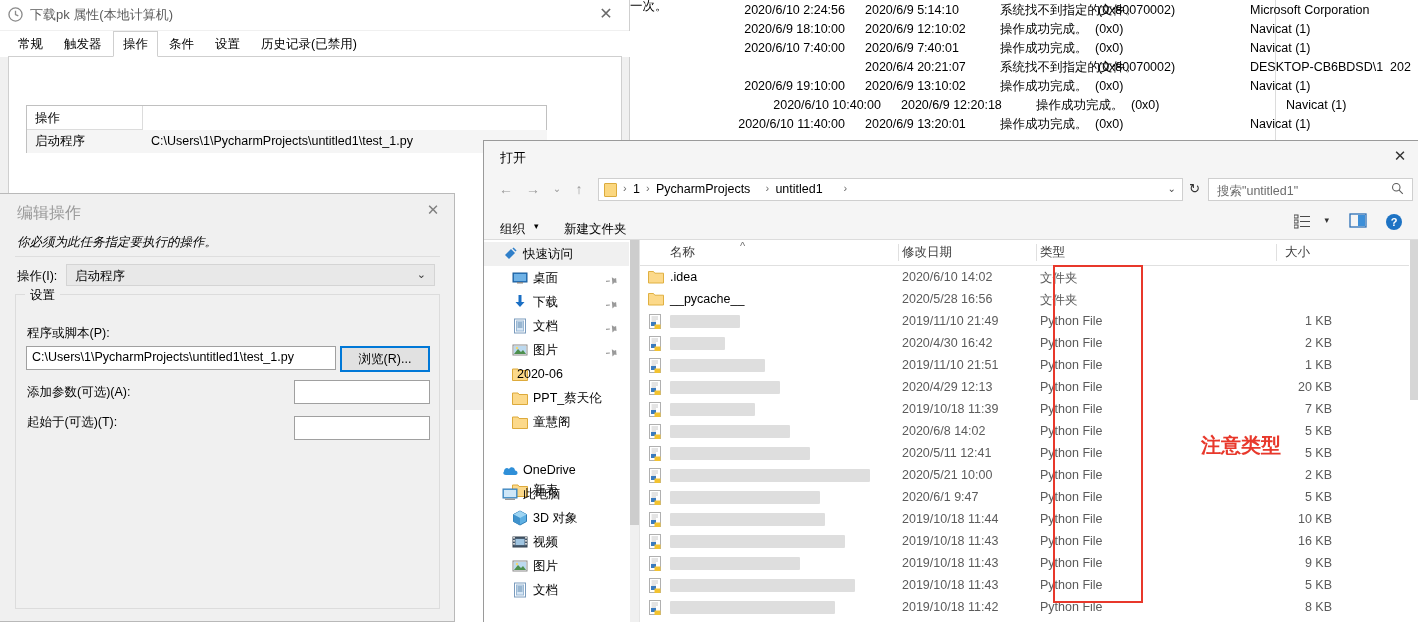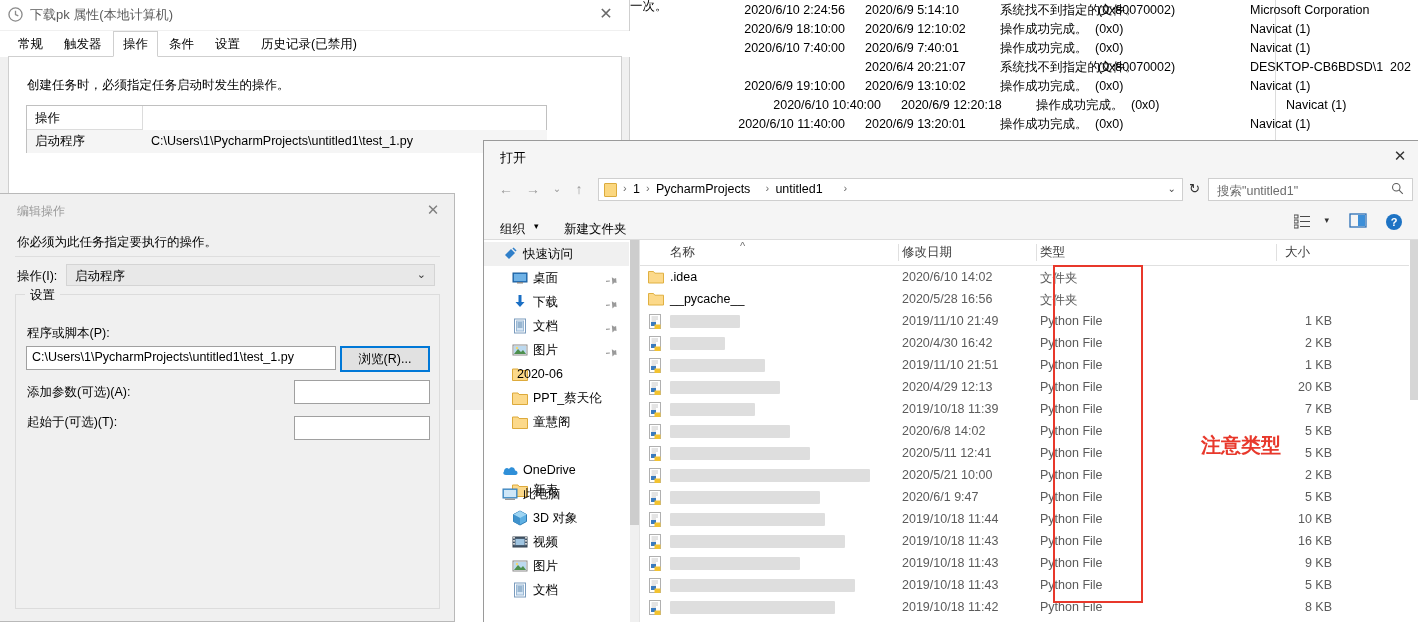--- a/index.html
+++ b/index.html
@@ -54,24 +54,24 @@
   .act-td.c1 { left:0; width:116px; padding-left:8px; }
   .act-td.c2 { left:116px; width:404px; padding-left:8px; }
 
   
   .edit-win {
     position:absolute; left:0px; top:193px; width:455px; height:429px;
     background:#f0f0f0; border:1px solid #b9b9b9; border-left:none;
     box-shadow: 0 0 0 0 rgba(0,0,0,0);
   }
   .edit-title { position:relative; height:33px; background:#f0f0f0; }
-  .edit-title .ttl { position:absolute; left:17px; top:9px; font-size:12px; color:#9a9a9a; }
+  .edit-title .ttl { position:absolute; left:17px; top:9px; font-size:16px; color:#9a9a9a; }
   .edit-title .close { position:absolute; right:8px; top:4px; width:26px; height:24px;
        text-align:center; line-height:24px; font-size:15px; color:#808080; }
-  .edit-sub { position:absolute; left:17px; top:40px; font-size:12.5px; color:#000; }
+  .edit-sub { position:absolute; left:17px; top:40px; font-size:12.5px; color:#000;font-style:italic; }
   .edit-hr { position:absolute; left:15px; top:62px; width:425px; height:1px; background:#dedede; }
   .edit-lbl-op { position:absolute; left:17px; top:74px; font-size:12.5px; color:#000; }
   .edit-combo { position:absolute; left:66px; top:70px; width:369px; height:22px;
       background:#e8e8e8; border:1px solid #d4d4d4; }
   .edit-combo .val { position:absolute; left:8px; top:3px; font-size:12.5px; color:#000; }
   .edit-combo .chev { position:absolute; right:8px; top:3px; font-size:11px; color:#3b3b3b; }
   .grp { position:absolute; left:15px; top:100px; width:425px; height:315px; border:1px solid #dcdcdc; }
   .grp-legend { position:absolute; left:25px; top:93px; background:#f0f0f0; padding:0 5px; font-size:12.5px; color:#000; }
   .lbl-prog { position:absolute; left:27px; top:131px; font-size:12.5px; color:#000; }
   .inp-prog { position:absolute; left:26px; top:152px; width:310px; height:24px;
@@ -232,21 +232,20 @@
       <div id="props-tabs">
           <div class="tab" style="left: 8px;">常规</div>
           <div class="tab" style="left: 54px;">触发器</div>
           <div class="tab active" style="left: 113px;">操作</div>
           <div class="tab" style="left: 159px;">条件</div>
           <div class="tab" style="left: 205px;">设置</div>
           <div class="tab" style="left: 251px;">历史记录(已禁用)</div>
         </div>
     </div>
     <div class="props-body">
-      <div class="props-desc">创建任务时，必须指定任务启动时发生的操作。</div>
       <div class="act-table">
         <div class="act-th c1">操作</div>
         <div class="act-td c1">启动程序</div>
         <div class="act-td c2">C:\Users\1\PycharmProjects\untitled1\test_1.py</div>
       </div>
     </div>
   </div>
 
   <div class="props-btnbar"></div>
   <div class="ok-sliver">确定</div>

